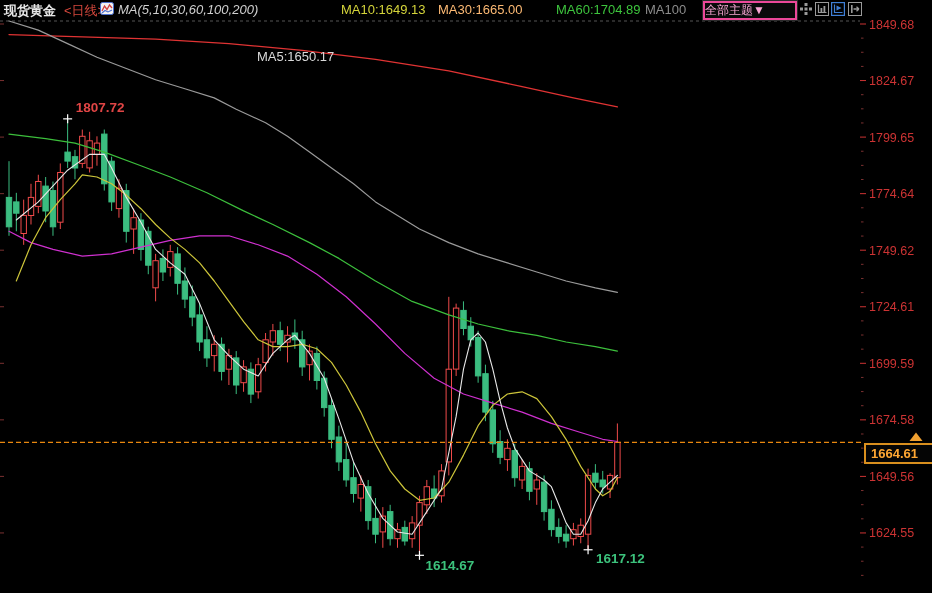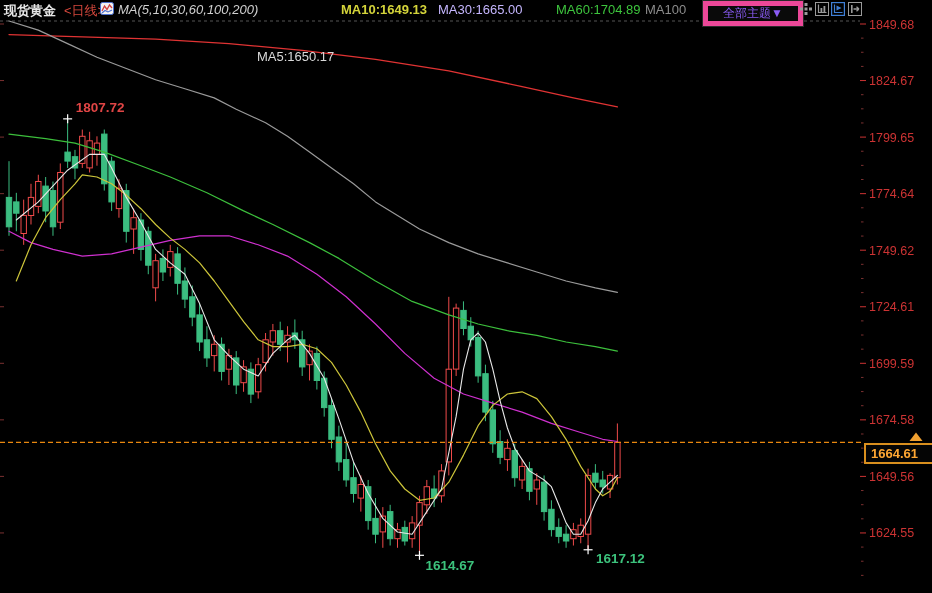--- a/index.html
+++ b/index.html
@@ -13,22 +13,22 @@
   .t-period{left:64px;color:#d5473c;}
   .t-chart-ico{position:absolute;left:100px;top:2px;}
   .t-magrp{left:118px;color:#cfcfcf;font-style:italic;}
   .t-ma5{left:257px;margin-top:47px;}
   .t-ma10{left:341px;}
   .t-ma30{left:438px;}
   .t-ma60{left:556px;}
   .t-ma100{left:645px;}
   .toolbar{position:absolute;top:1px;left:0;width:932px;height:16px;z-index:6;}
   .theme-btn{position:absolute;left:703px;top:0;width:90px;height:15px;
-     background:#0a0a0a;border:5px solid #ec4899;box-shadow:0 0 0 1px #2a2a2a;
-     color:#8b5cf6;font-size:12px;text-align:center;line-height:15px;cursor:pointer;}
+     background:#0a0a0a;border:2px solid #ec4899;box-shadow:0 0 0 1px #2a2a2a;
+     color:#f9a8d4;font-size:12px;text-align:left;line-height:15px;cursor:pointer;}
   .tico{position:absolute;top:1px;width:14px;height:14px;cursor:pointer;}
   .tico svg{display:block;}
   .i1{left:799px;} .i2{left:815px;} .i3{left:831px;} .i4{left:848px;}
   .price-tag{position:absolute;left:864px;top:443px;width:64px;height:17px;
      border:2px solid #d98f1e;background:#050505;color:#ffa733;font-size:13px;
      font-weight:bold;line-height:17px;padding-left:5px;z-index:4;}
 </style>
 </head>
 <body>
 
@@ -300,22 +300,22 @@
     <span class="t-period">&lt;日线&gt;</span>
     <span class="t-chart-ico">
       <svg width="14" height="13" viewBox="0 0 14 13">
         <rect x="0.5" y="0.5" width="13" height="12" rx="2" fill="#f2f2f2" stroke="#4a6fd0"></rect>
         <polyline points="2,9 4.5,4 7,7.5 9.5,3 12,6" fill="none" stroke="#d04040" stroke-width="1.3"></polyline>
         <polyline points="2,11 5,8.5 8,10 12,8" fill="none" stroke="#4a6fd0" stroke-width="1.1"></polyline>
       </svg>
     </span>
     <span class="t-magrp">MA(5,10,30,60,100,200)</span>
     <span class="t-ma5" style="color: rgb(217, 217, 217);">MA5:1650.17</span>
-    <span class="t-ma10" style="color: rgb(212, 212, 58); font-weight: bold;">MA10:1649.13</span>
-    <span class="t-ma30" style="color: #c4b5fd;">MA30:1665.00</span>
+    <span class="t-ma10" style="color: rgb(212, 212, 58);">MA10:1649.13</span>
+    <span class="t-ma30" style="color: #fdba74;">MA30:1665.00</span>
     <span class="t-ma60" style="color: rgb(61, 196, 61);">MA60:1704.89</span>
     <span class="t-ma100" style="color: rgb(140, 140, 140);">MA100</span>
   </div>
 
   <div class="toolbar">
     <div class="theme-btn">全部主题▼</div>
 
     <div class="tico i1">
       <svg width="14" height="14" viewBox="0 0 14 14">
         <g fill="#9a9a9a">

